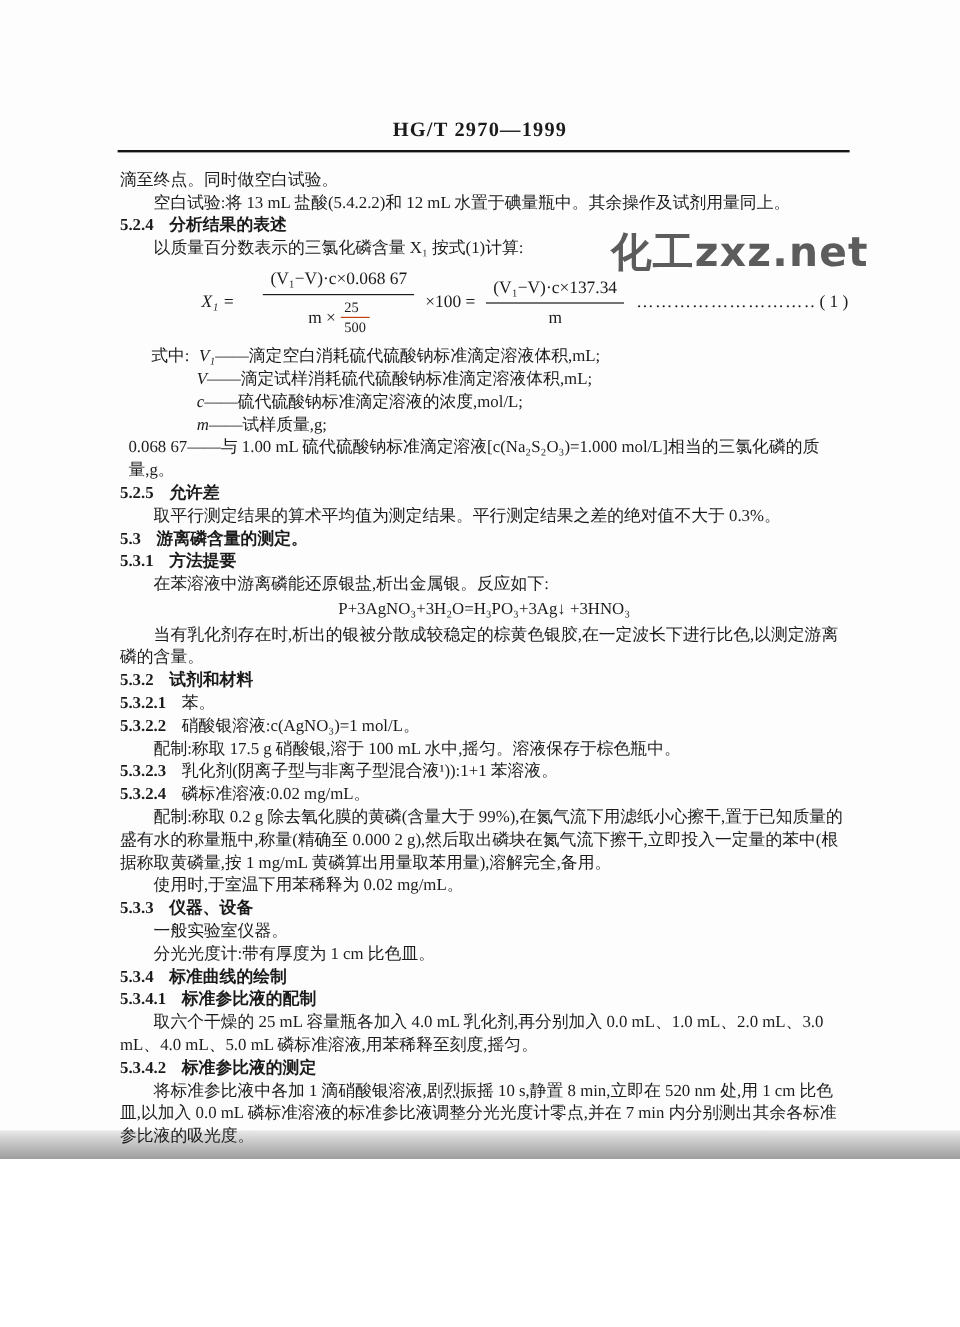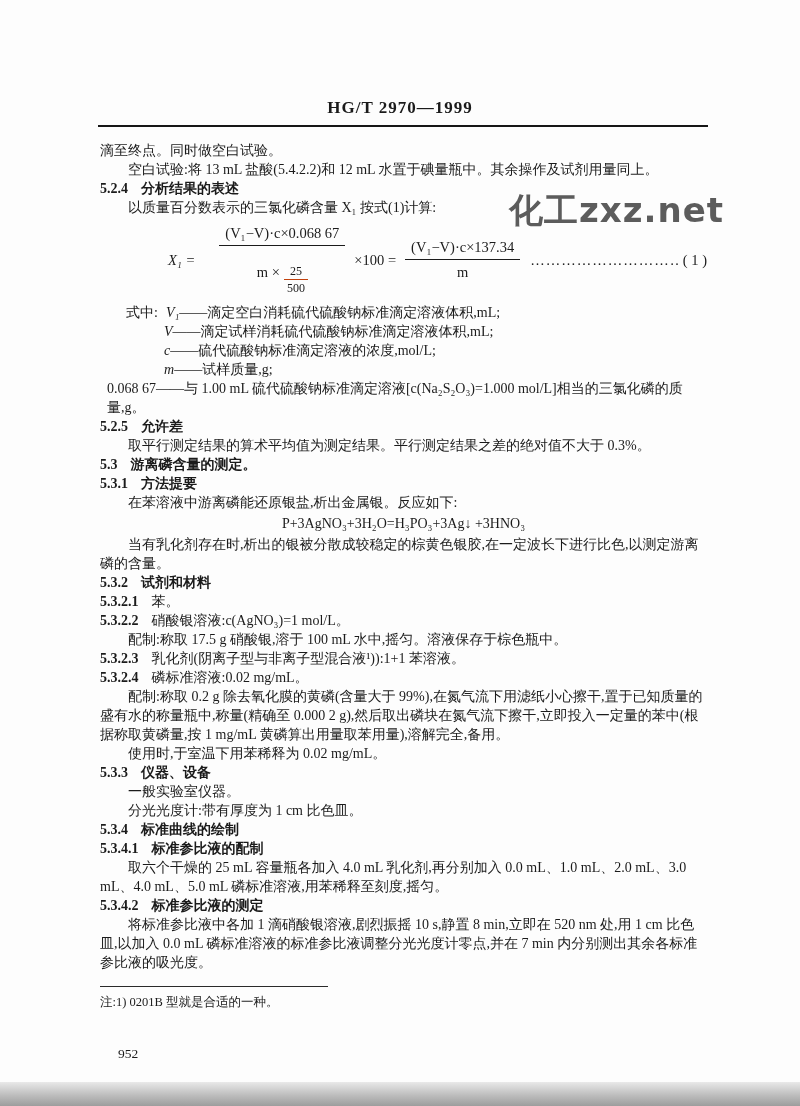--- a/index.html
+++ b/index.html
@@ -1,18 +1,18 @@
 <!DOCTYPE html>
 <html><head>
 <meta charset="utf-8">
 <style>
   html,body { margin:0; padding:0; background:#ffffff; }
   .page {
     position:relative;
-    width:800px; height:1106px;
+    width:800px; height:966px;
     background:#fdfdfd;
     font-family:"Liberation Serif","DejaVu Serif",serif;
     color:#1b1b1b;
     overflow:hidden;
   }
   
   .doc-number {
     padding-top:98px;
     text-align:center;
     font-weight:bold;
@@ -60,30 +60,30 @@
   
   .formula-row {
     display:flex;
     align-items:center;
     margin:7px 0 8px;
     padding-left:68px;
     font-size:14.5px;
     line-height:18px;
   }
   .f-lhs { font-style:italic; margin-right:24px; white-space:nowrap; }
-  .frac { display:inline-flex; flex-direction:column; align-items:stretch; text-align:center; }
+  .frac { display:inline-flex; flex-direction:column; align-items:stretch; }
   .frac > .num { display:block; padding:0 6px 3px; white-space:nowrap; }
   .frac > .den {
     display:flex; align-items:center; justify-content:center; gap:4px;
     border-top:1.5px solid #1b1b1b;
     padding:3px 6px 0;
     white-space:nowrap;
   }
   .frac.small { font-size:12px; line-height:14px; }
-  .frac.small > .num { padding:0 3px 1px;margin-top:15px; }
+  .frac.small > .num { padding:0 3px 1px; }
   .frac.small > .den { padding:1px 3px 0; border-top:1px solid #c2410c; }
   .f-mid { margin:0 9px; white-space:nowrap; }
   .f-dots { flex:1; overflow:hidden; white-space:nowrap; margin:0 3px 0 10px; letter-spacing:1px; }
   .f-eqno { white-space:nowrap; }
   
   .footnote-area { position:absolute; left:100px; top:986px; width:612px; z-index:2; }
   .footnote-rule { width:228px; height:1px; background:#2a2a2a; margin-bottom:7px; }
   .footnote { font-size:12.5px; }
   .page-number { position:absolute; left:118px; top:1046px; font-size:13.5px; z-index:2; }
   .scan-edge-bottom {

